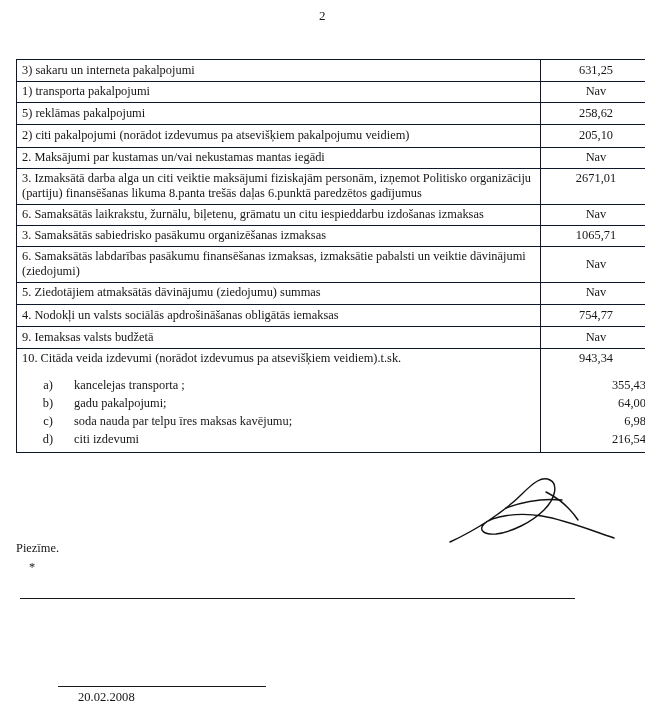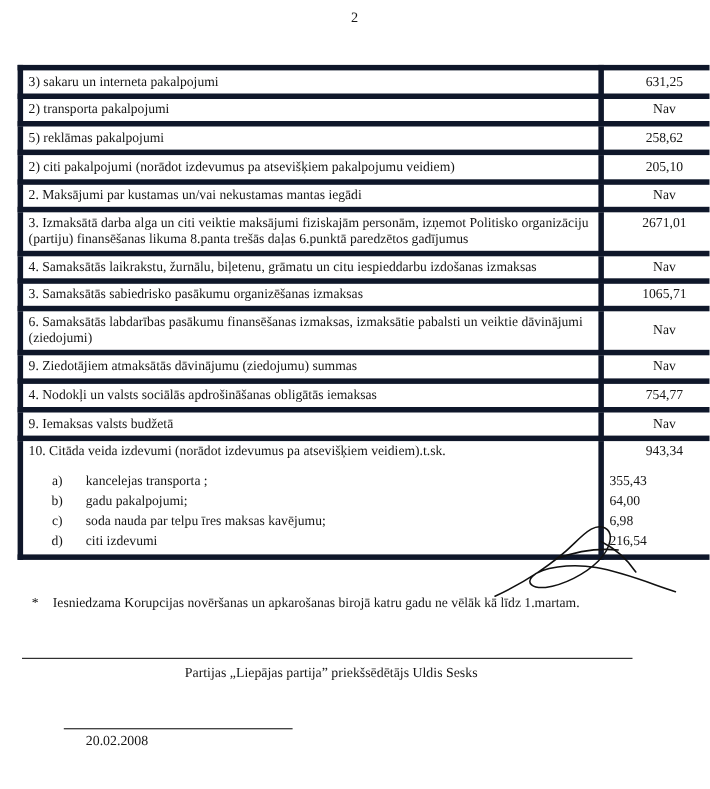--- a/index.html
+++ b/index.html
@@ -26,21 +26,21 @@
     left: 16px;
     top: 59px;
     width: 615px;
   }
   table.doc-table {
     border-collapse: collapse;
     width: 100%;
     table-layout: fixed;
   }
   table.doc-table td {
-    border: 5px solid #0f172a;
+    border: 1px solid #0f172a;
     vertical-align: top;
     padding: 2px 5px 3px 5px;
     font-size: 12.4px;
     line-height: 1.22;
   }
   td.desc {
     width: 513px;
   }
   td.val {
     width: 100px;
@@ -74,21 +74,21 @@
     flex: 1;
   }
   .val-list {
     margin: 0;
     padding: 0;
     list-style: none;
   }
   .val-list li {
     font-size: 12.4px;
     line-height: 1.45;
-    text-align: left;
+    text-align: right;
   }
   .spacer-line {
     height: 11px;
   }
   .notes {
     position: absolute;
     left: 16px;
     top: 540px;
     width: 615px;
     font-size: 12.4px;
@@ -124,21 +124,21 @@
   }
   .signature-svg {
     position: absolute;
     left: 446px;
     top: 472px;
     pointer-events: none;
   }
   .date-block {
     position: absolute;
     left: 16px;
-    top: 662px;
+    top: 686px;
     width: 615px;
   }
   .date-rule {
     border-top: 1px solid #1a1a1a;
     width: 208px;
     margin-left: 42px;
   }
   .date-text {
     margin-top: 3px;
     margin-left: 62px;
@@ -151,53 +151,53 @@
 <div class="page-number">2</div>
 
 <div class="table-wrap">
   <table class="doc-table">
     <tbody>
       <tr class="row-tall">
         <td class="desc">3) sakaru un interneta pakalpojumi</td>
         <td class="val">631,25</td>
       </tr>
       <tr>
-        <td class="desc">2) transporta pakalpojumi</td>
+        <td class="desc">1) transporta pakalpojumi</td>
         <td class="val top">Nav</td>
       </tr>
       <tr class="row-tall">
         <td class="desc">5) reklāmas pakalpojumi</td>
         <td class="val">258,62</td>
       </tr>
       <tr class="row-tall">
         <td class="desc">2) citi pakalpojumi (norādot izdevumus pa atsevišķiem pakalpojumu veidiem)</td>
         <td class="val">205,10</td>
       </tr>
       <tr>
         <td class="desc">2. Maksājumi par kustamas un/vai nekustamas mantas iegādi</td>
         <td class="val top">Nav</td>
       </tr>
       <tr>
         <td class="desc">3. Izmaksātā darba alga un citi veiktie maksājumi fiziskajām personām, izņemot Politisko organizāciju (partiju) finansēšanas likuma 8.panta trešās daļas 6.punktā paredzētos gadījumus</td>
         <td class="val top">2671,01</td>
       </tr>
       <tr>
-        <td class="desc">4. Samaksātās laikrakstu, žurnālu, biļetenu, grāmatu un citu iespieddarbu izdošanas izmaksas</td>
+        <td class="desc">6. Samaksātās laikrakstu, žurnālu, biļetenu, grāmatu un citu iespieddarbu izdošanas izmaksas</td>
         <td class="val" style="vertical-align:middle">Nav</td>
       </tr>
       <tr>
         <td class="desc">3. Samaksātās sabiedrisko pasākumu organizēšanas izmaksas</td>
         <td class="val top">1065,71</td>
       </tr>
       <tr>
         <td class="desc">6. Samaksātās labdarības pasākumu finansēšanas izmaksas, izmaksātie pabalsti un veiktie dāvinājumi (ziedojumi)</td>
         <td class="val" style="vertical-align:middle">Nav</td>
       </tr>
       <tr>
-        <td class="desc">9. Ziedotājiem atmaksātās dāvinājumu (ziedojumu) summas</td>
+        <td class="desc">5. Ziedotājiem atmaksātās dāvinājumu (ziedojumu) summas</td>
         <td class="val top">Nav</td>
       </tr>
       <tr class="row-tall">
         <td class="desc">4. Nodokļi un valsts sociālās apdrošināšanas obligātās iemaksas</td>
         <td class="val top">754,77</td>
       </tr>
       <tr class="row-tall">
         <td class="desc">9. Iemaksas valsts budžetā</td>
         <td class="val">Nav</td>
       </tr>
@@ -233,29 +233,28 @@
             <li>6,98</li>
             <li>216,54</li>
           </ul>
         </td>
       </tr>
     </tbody>
   </table>
 </div>
 
 <div class="notes">
+  <div class="note-title">Piezīme.</div>
   <div class="note-row">
     <span class="note-star">*</span>
-    <span>Iesniedzama Korupcijas novēršanas un apkarošanas birojā katru gadu ne vēlāk kā līdz 1.martam.</span>
   </div>
 </div>
 
 <div class="signature-block">
   <div class="sig-rule"></div>
-  <div class="sig-text">Partijas „Liepājas partija” priekšsēdētājs Uldis Sesks</div>
 </div>
 
 <svg class="signature-svg" width="180" height="80" viewBox="0 0 180 80">
   <g fill="none" stroke="#111111" stroke-width="1.4" stroke-linecap="round" stroke-linejoin="round">
     <path d="M4 70 C 30 58, 58 40, 76 22 C 88 10, 96 4, 104 8 C 112 12, 110 26, 98 38 C 86 50, 66 60, 50 62 C 38 63, 32 58, 38 52 C 46 44, 72 40, 96 44 C 120 48, 144 58, 168 66"></path>
     <path d="M60 36 C 76 30, 96 26, 116 28"></path>
     <path d="M100 20 C 112 26, 124 36, 132 48"></path>
   </g>
 </svg>
 

